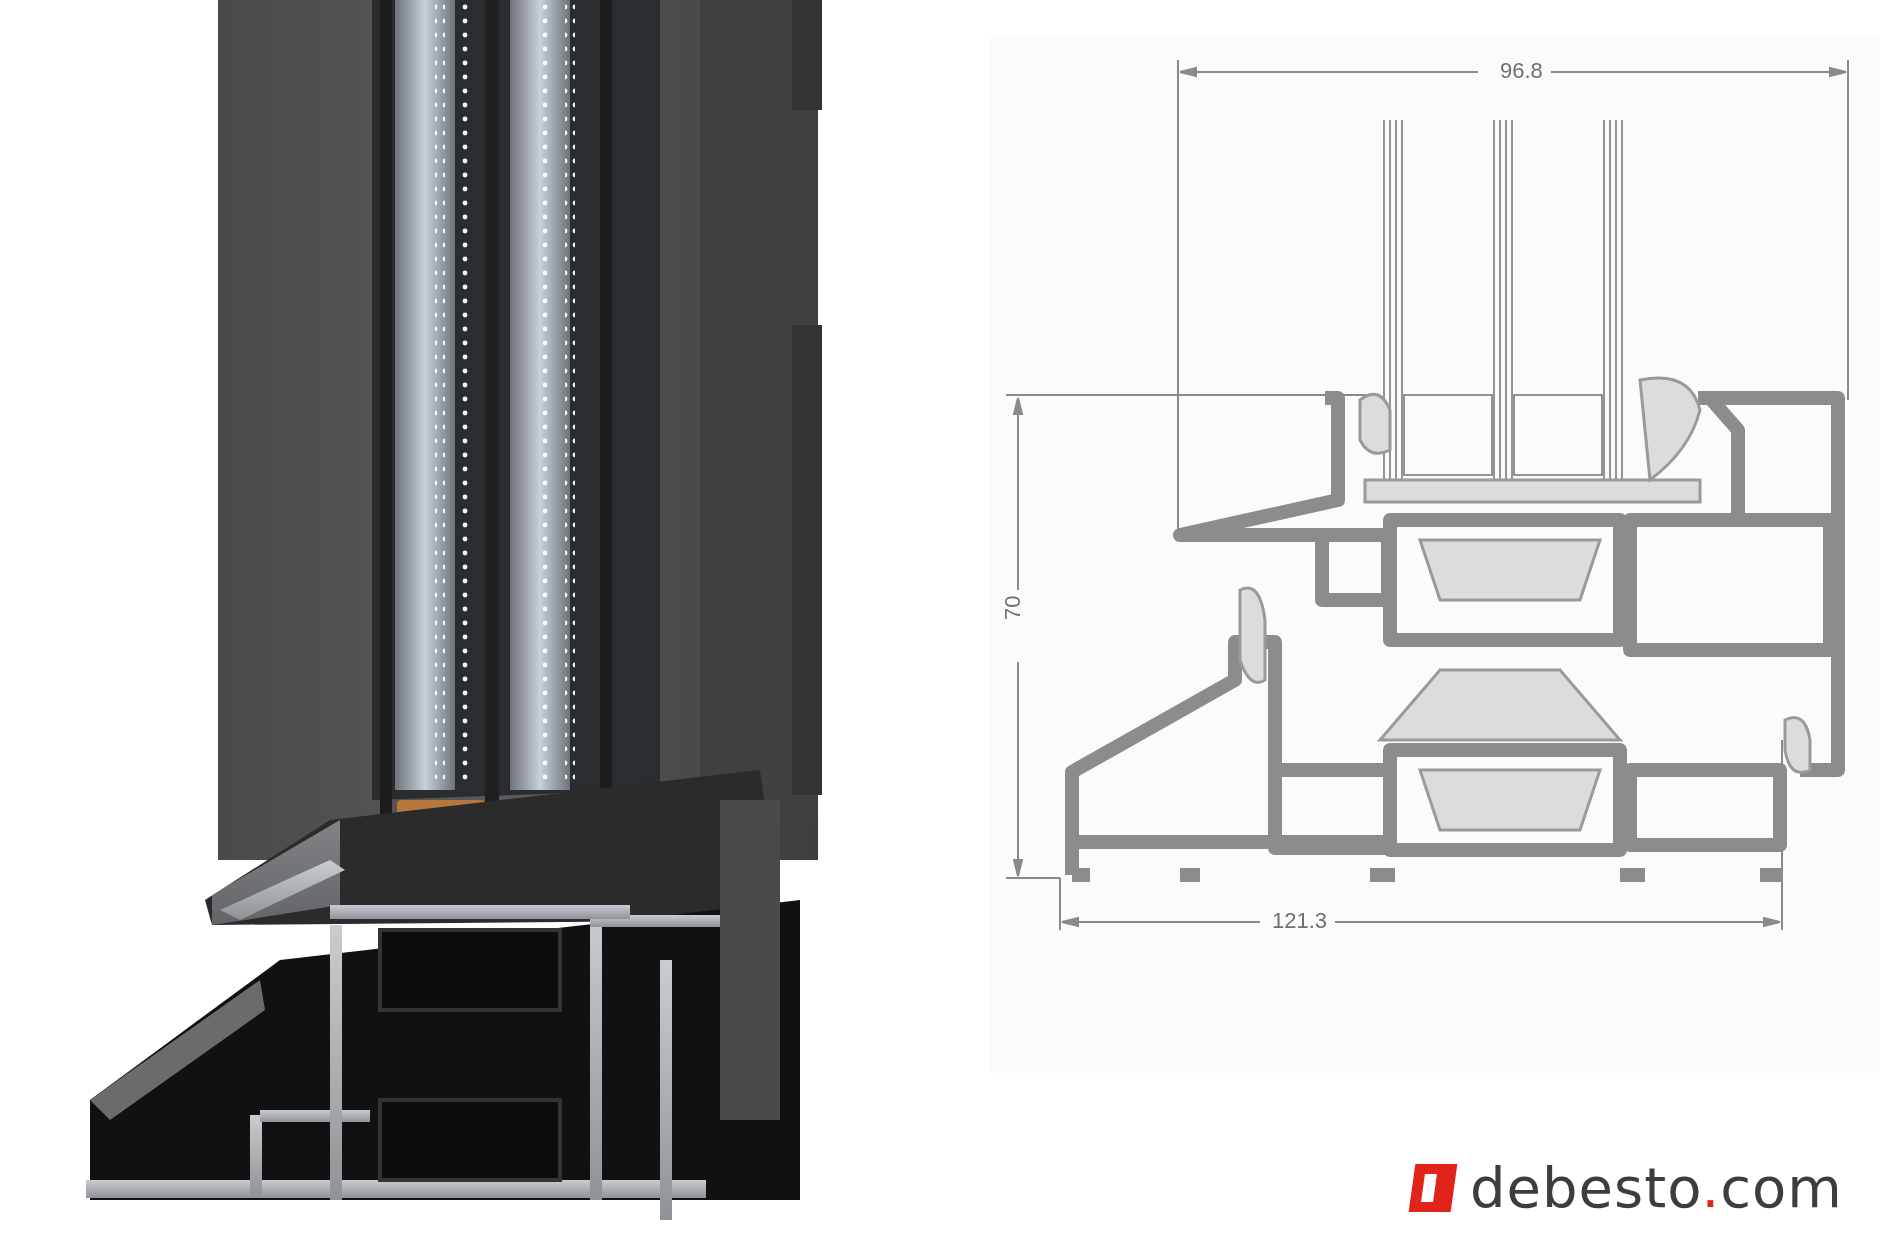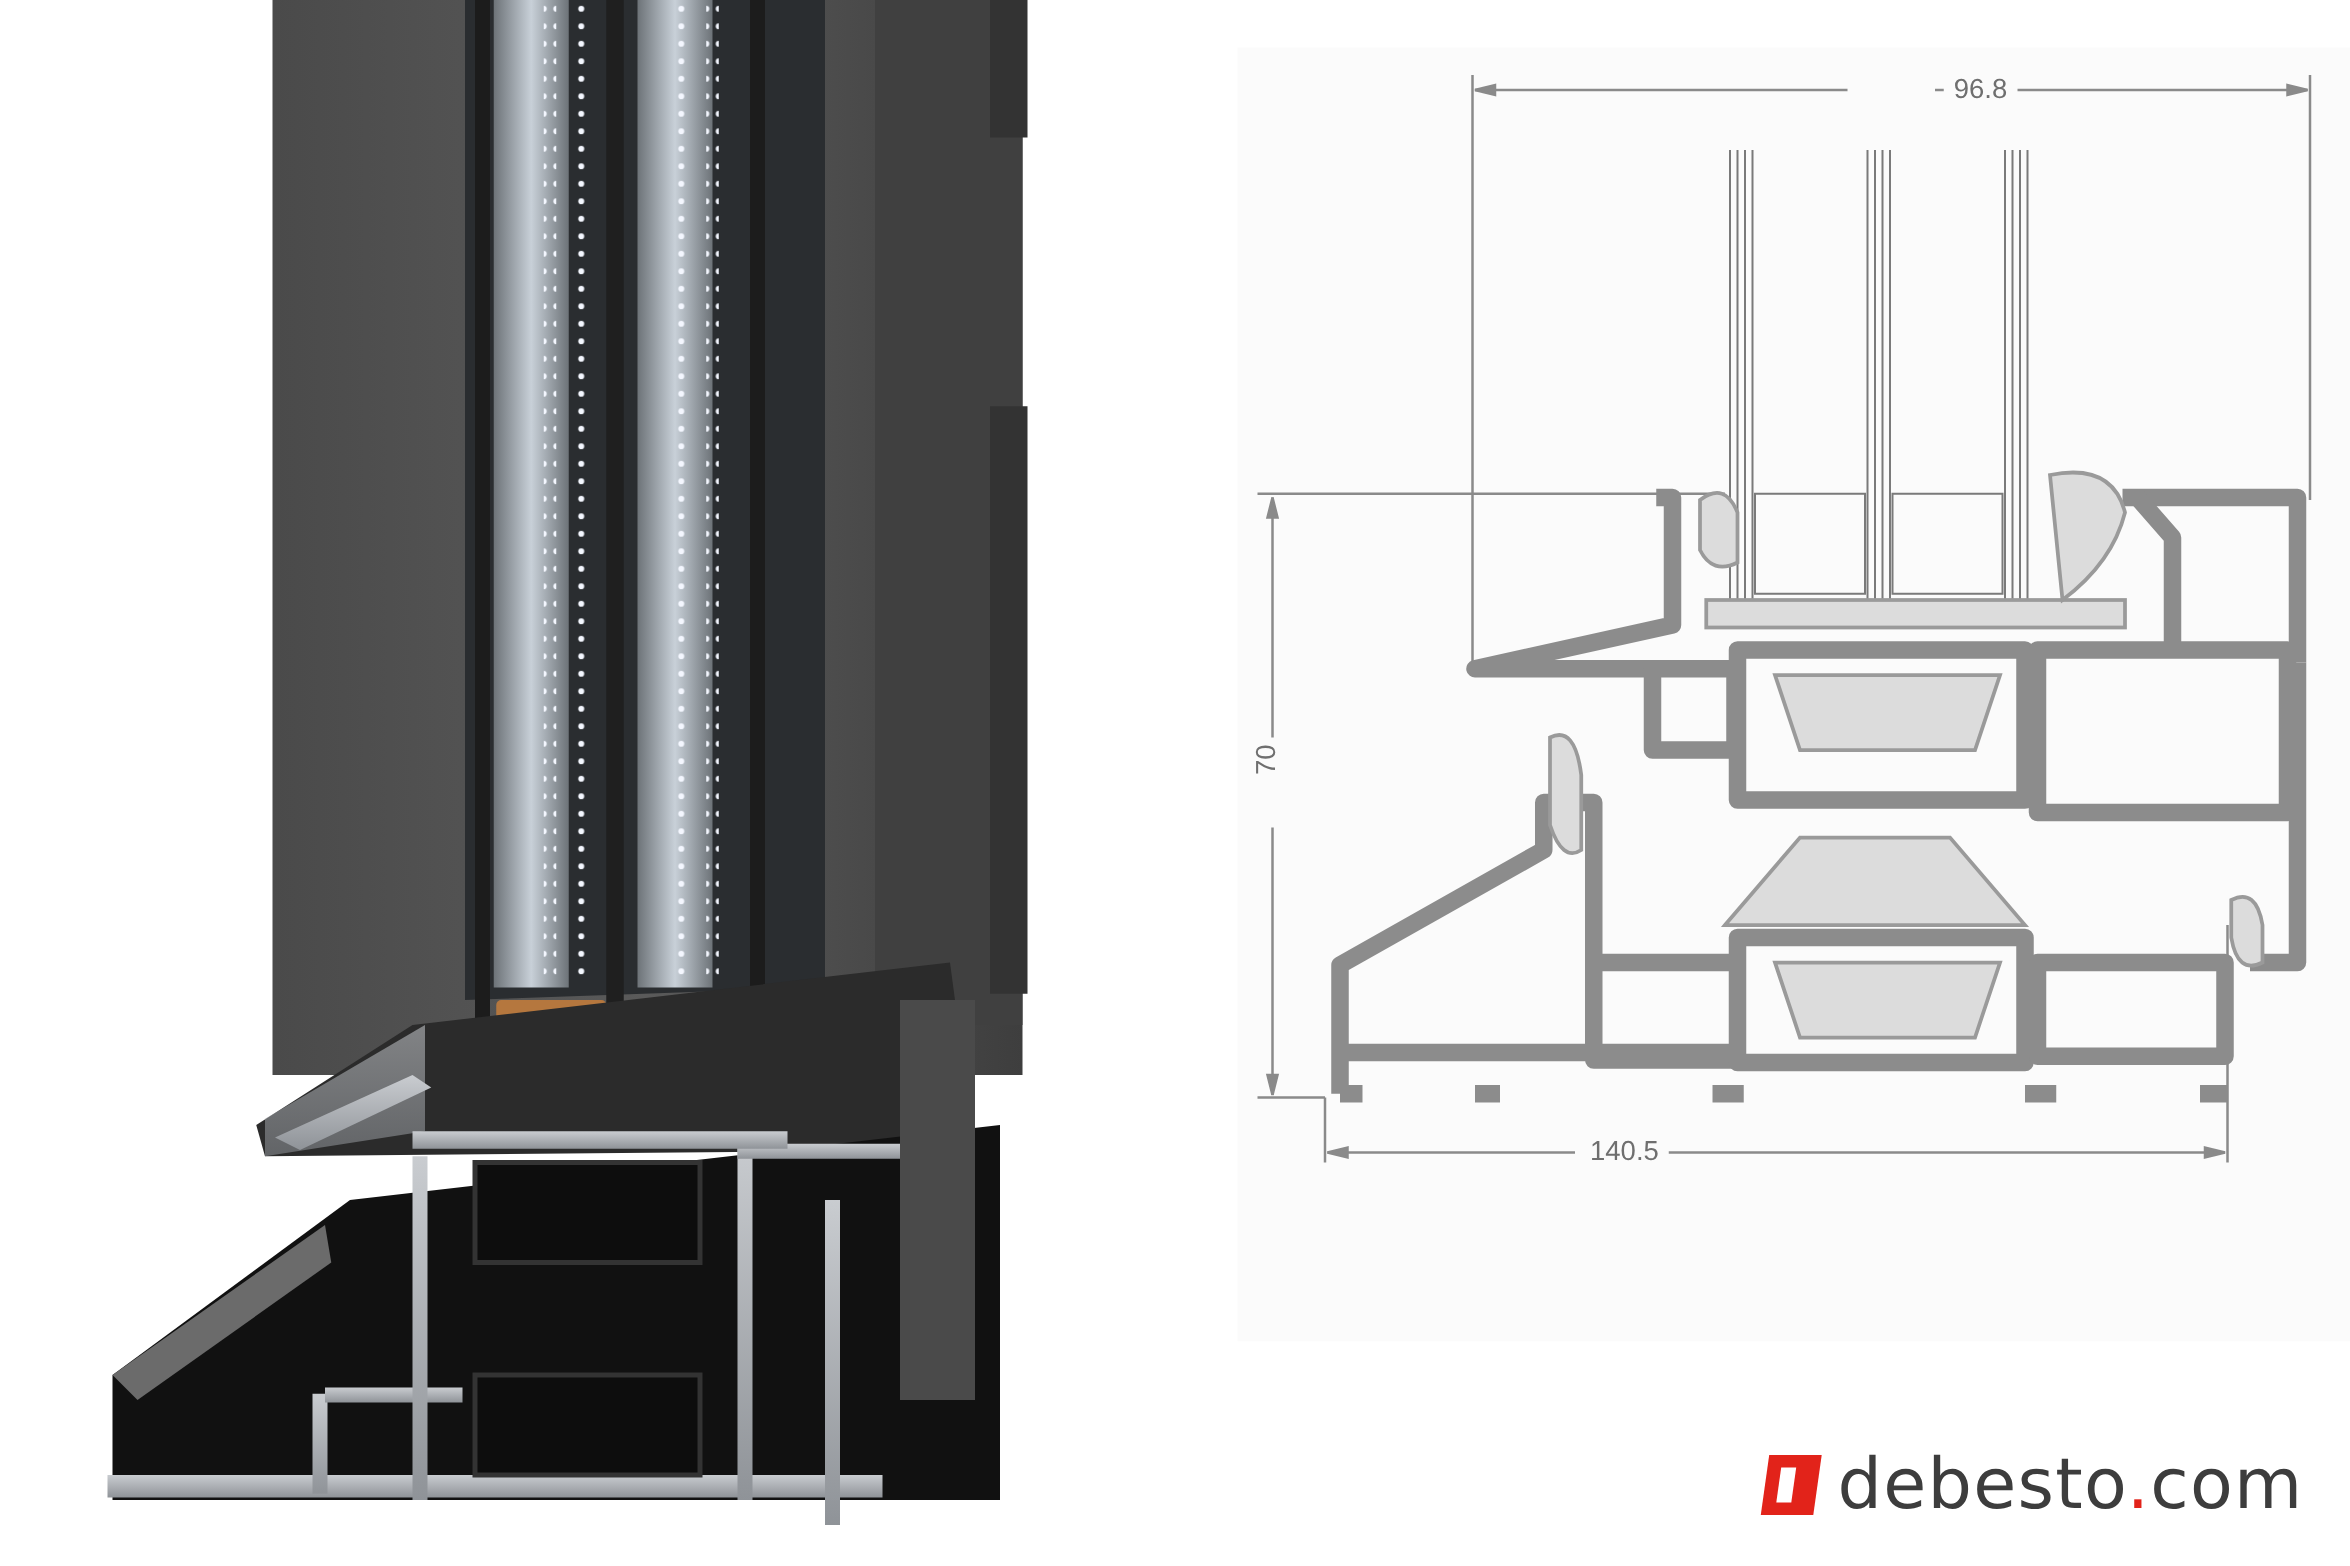--- a/index.html
+++ b/index.html
@@ -173,20 +173,20 @@
     <polygon points="1420,540 1600,540 1580,600 1440,600"></polygon>
     <polygon points="1420,770 1600,770 1580,830 1440,830"></polygon>
     <polygon points="1380,740 1440,670 1560,670 1620,740"></polygon>
     <path d="M1360,400 q20,-15 30,10 l0,40 q-20,10 -30,-10 z"></path>
     <path d="M1640,380 q50,-10 60,30 q-10,40 -50,70 z"></path>
     <path d="M1240,590 q20,-10 25,30 l0,60 q-15,10 -25,-20 z"></path>
     <path d="M1785,720 q20,-10 25,20 l0,30 q-20,10 -25,-20 z"></path>
   </g>
 </svg>
 
-<div class="dim-label" style="left:1555px;top:58px;">96.8</div>
+<div class="dim-label" style="left:1492px;top:58px;">96.8</div>
 <div class="dim-label" style="left:1000px;top:626px;transform:rotate(-90deg);transform-origin:left top;padding:0 6px;">70</div>
-<div class="dim-label" style="left:1264px;top:908px;">140.5</div>
+<div class="dim-label" style="left:1264px;top:908px;">121.3</div>
 
 <div class="logo">
   <div class="logo-mark"></div>
   <div class="logo-text"><span>debesto</span><span class="logo-dot">.</span><span>com</span></div>
 </div>
 
 </body></html>

